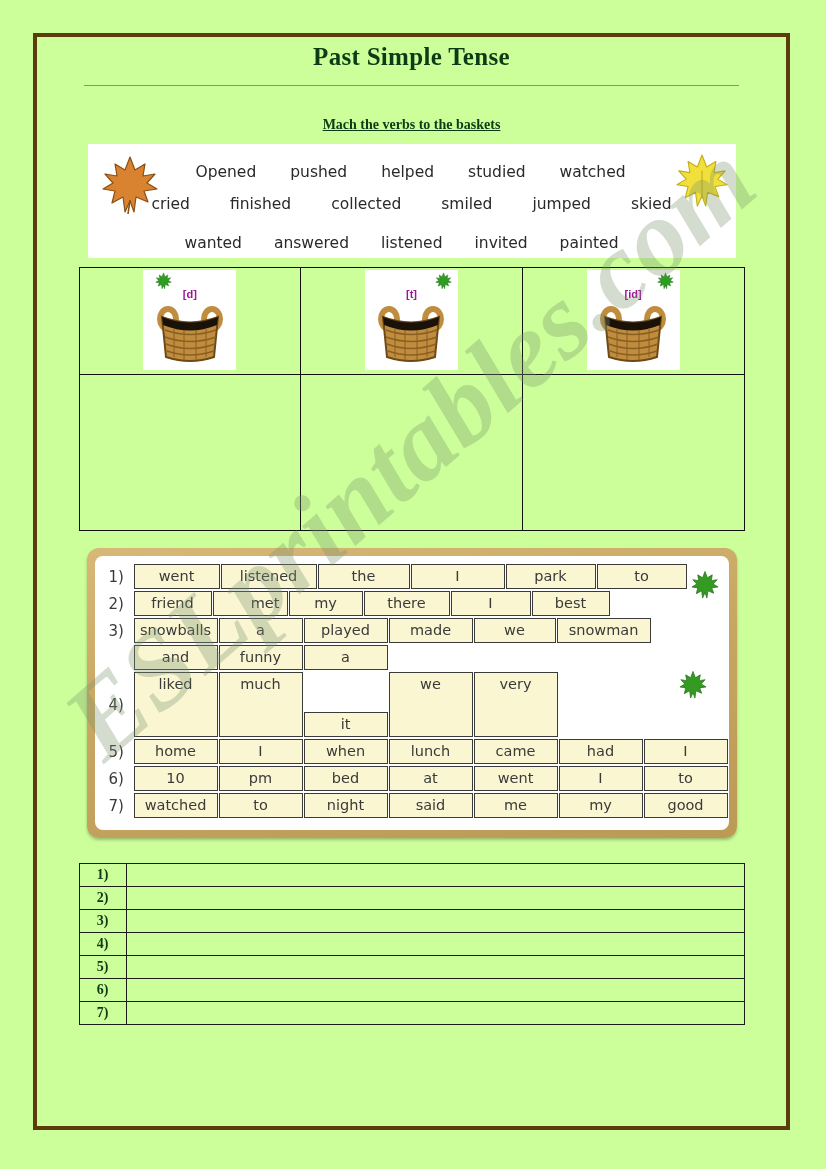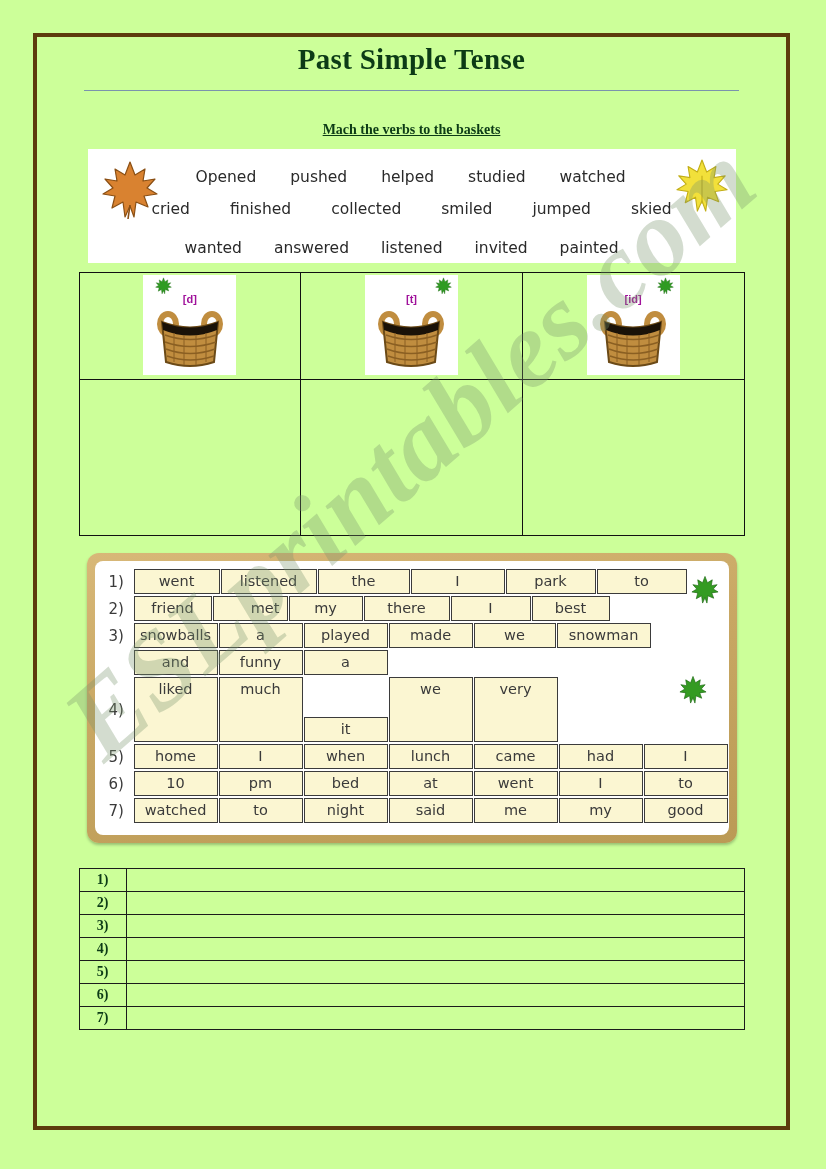--- a/index.html
+++ b/index.html
@@ -59,21 +59,21 @@
     top: 37px;
     width: 749px;
     height: 1089px;
     z-index: 5;
   }
 
   #title-bar { text-align: center; padding-top: 6px; }
   #page-title {
     font-family: "Liberation Serif", serif;
     font-weight: bold;
-    font-size: 29px;
+    font-size: 25px;
     color: #0c3b16;
     letter-spacing: 0.3px;
   }
   #title-rule {
     margin: 14px auto 0 auto;
     width: 655px;
     height: 1px;
     background: #7a93ad;
   }
 

